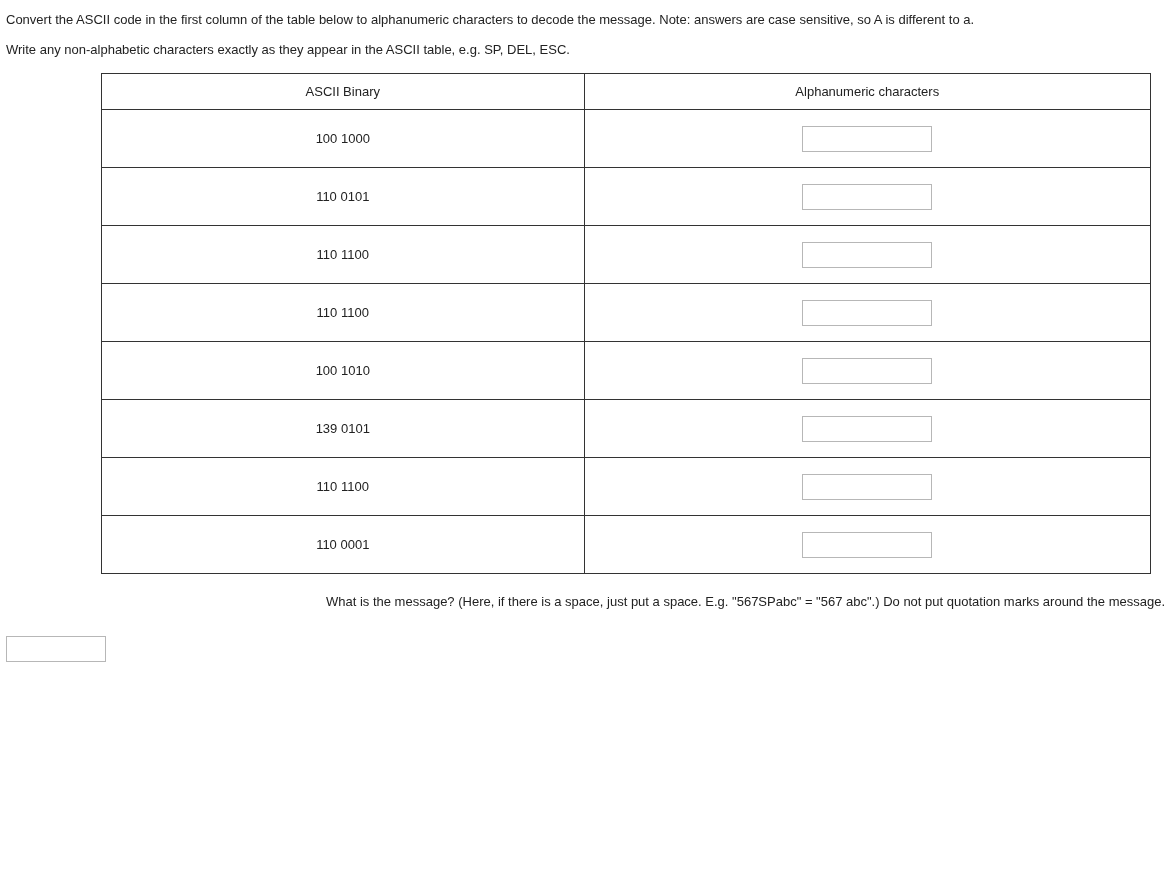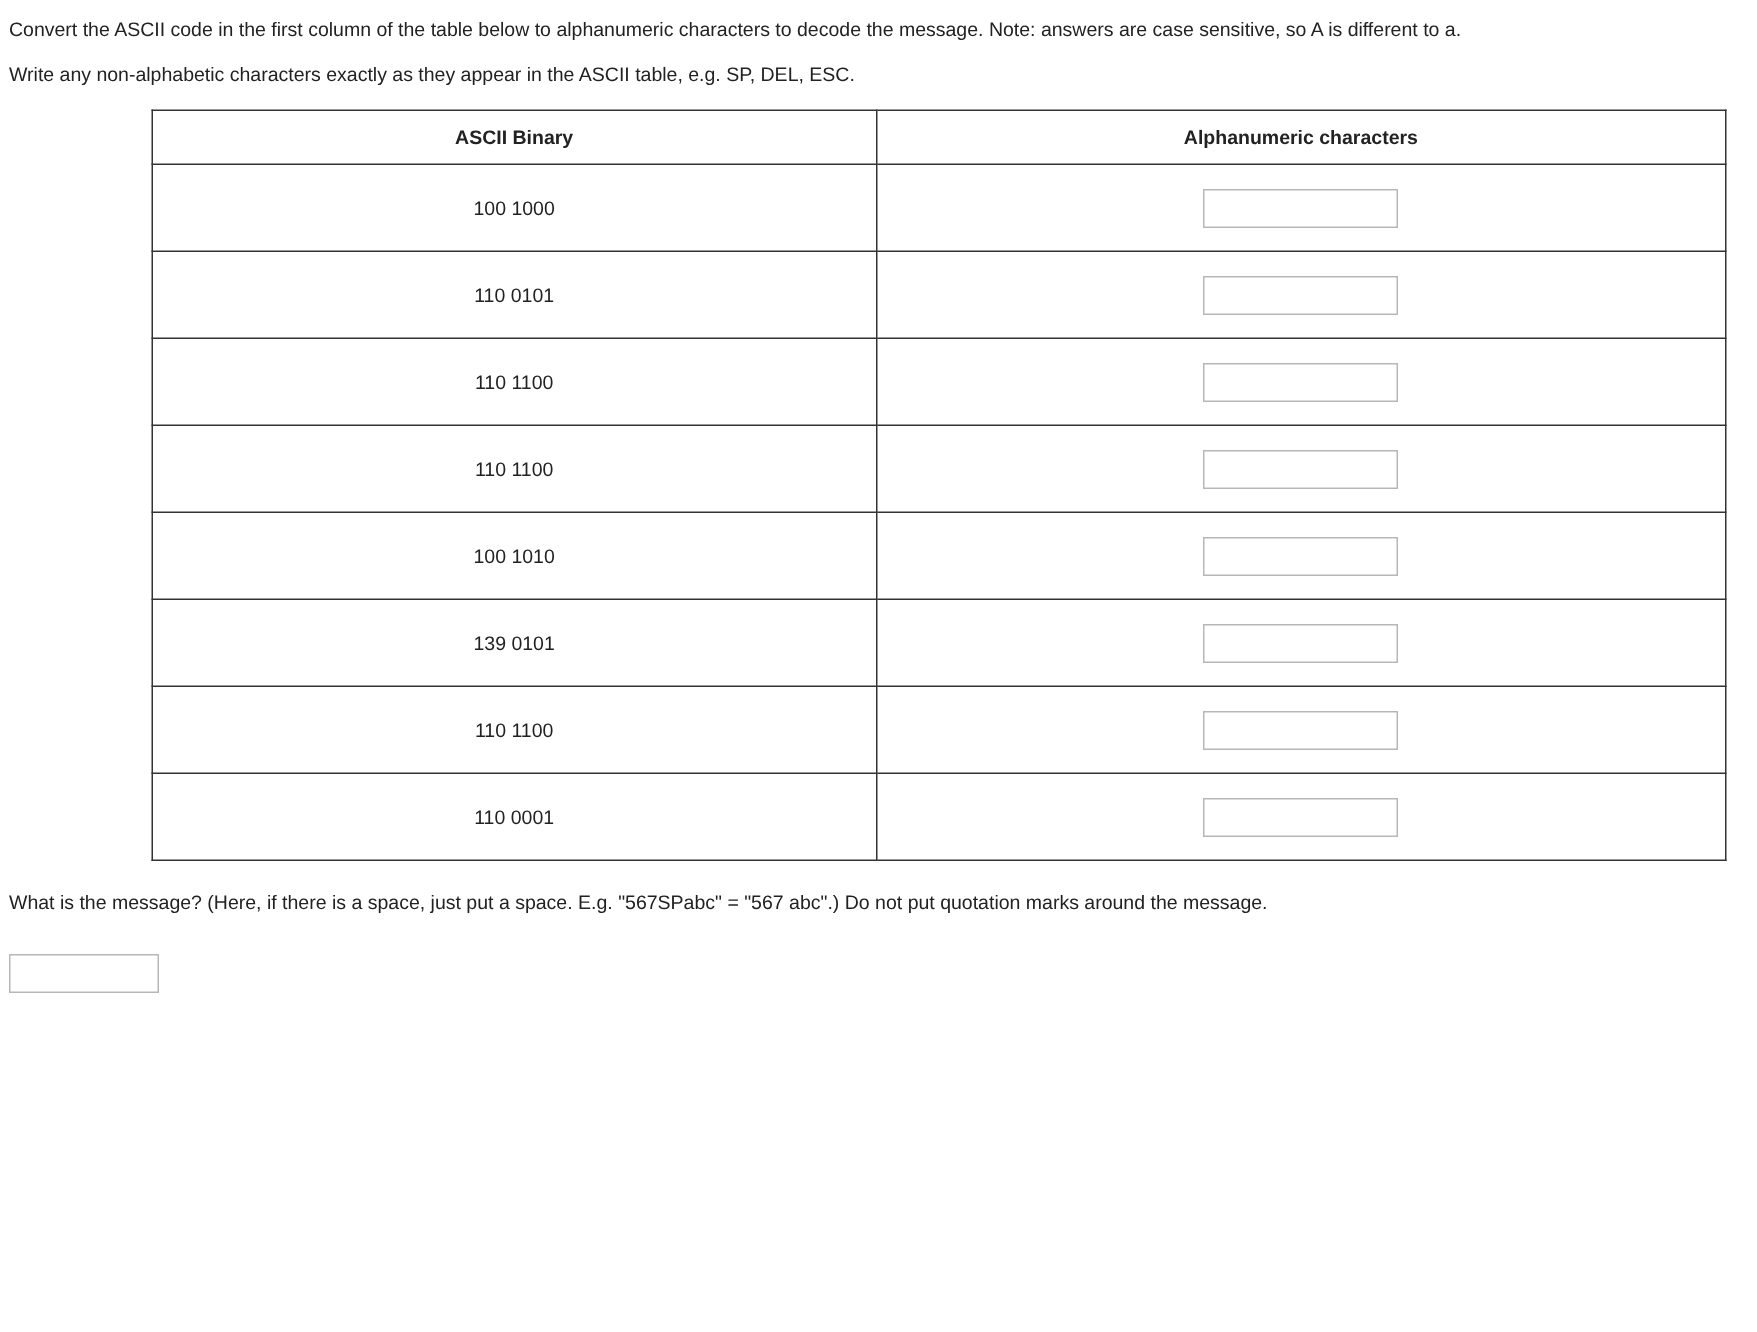--- a/index.html
+++ b/index.html
@@ -28,21 +28,21 @@
     width: 100%;
     max-width: 1050px;
   }
   th, td {
     border: 1px solid #333;
     padding: 0;
     text-align: center;
     vertical-align: middle;
   }
   th {
-    font-weight: 700;
+    font-weight: 400;
     height: 36px;
     font-size: 13px;
   }
   td {
     height: 58px;
     font-size: 13px;
   }
   th:first-child, td:first-child { width: 46%; }
   th:last-child, td:last-child { width: 54%; }
   input[type="text"].cell-input {
@@ -50,20 +50,21 @@
     height: 26px;
     border: 1px solid #b7b7b7;
     padding: 2px 6px;
     font-size: 13px;
     background: #fff;
   }
   .message-question {
     margin-top: 12px;
     margin-bottom: 24px;
     line-height: 1.5;
+    text-align: right;
   }
   input[type="text"].msg-input {
     width: 100px;
     height: 26px;
     border: 1px solid #b7b7b7;
     padding: 2px 6px;
     font-size: 13px;
     background: #fff;
     display: block;
     margin-top: 8px;

